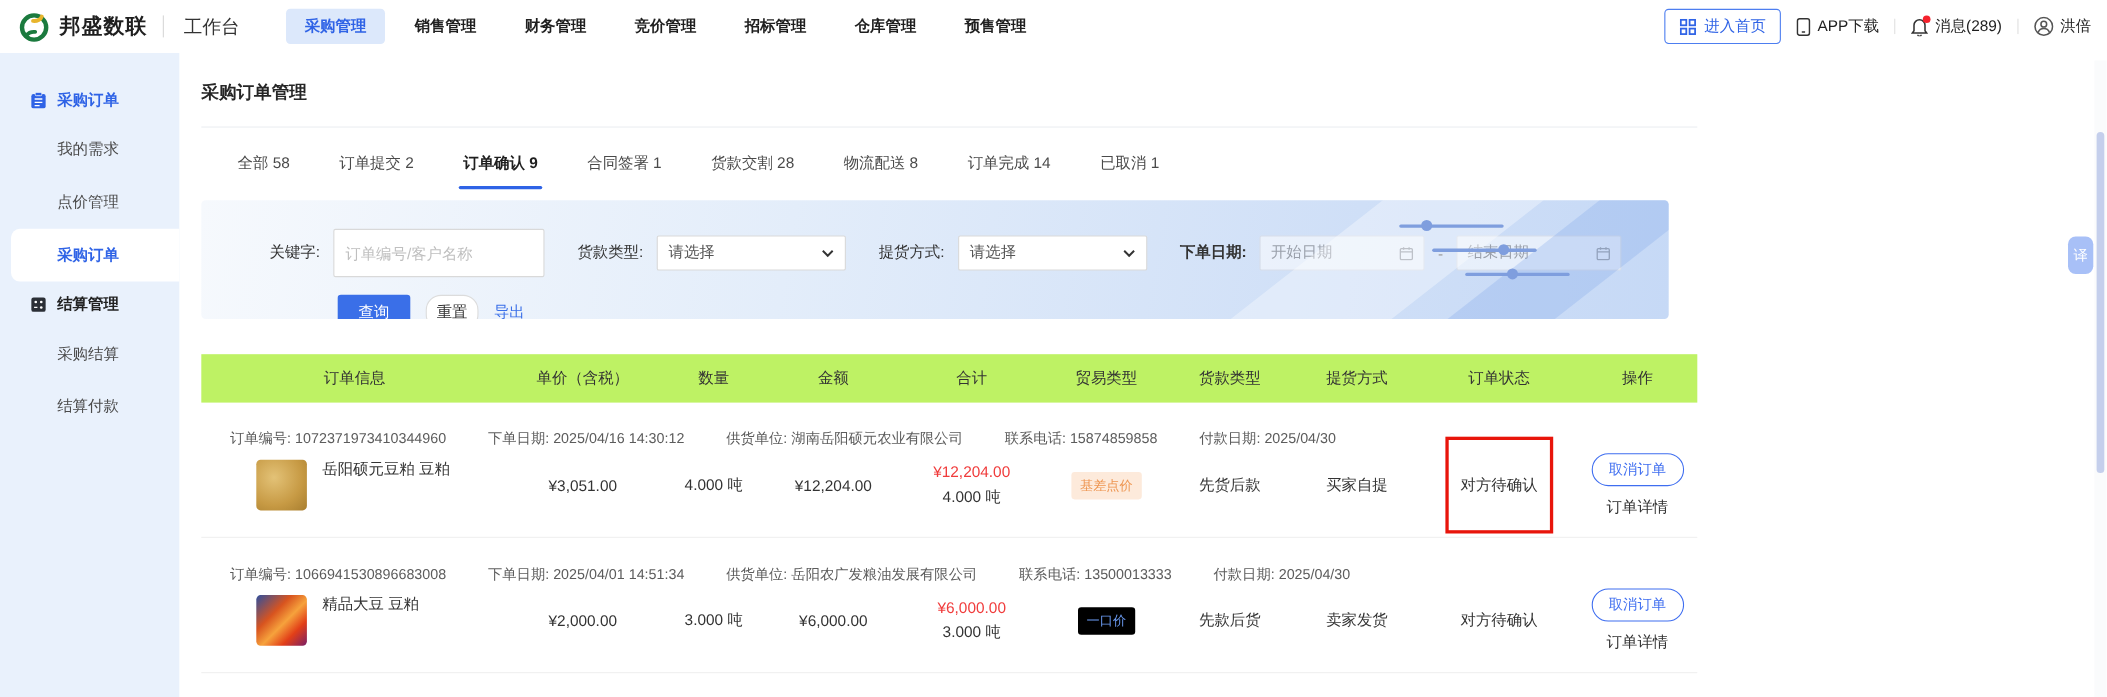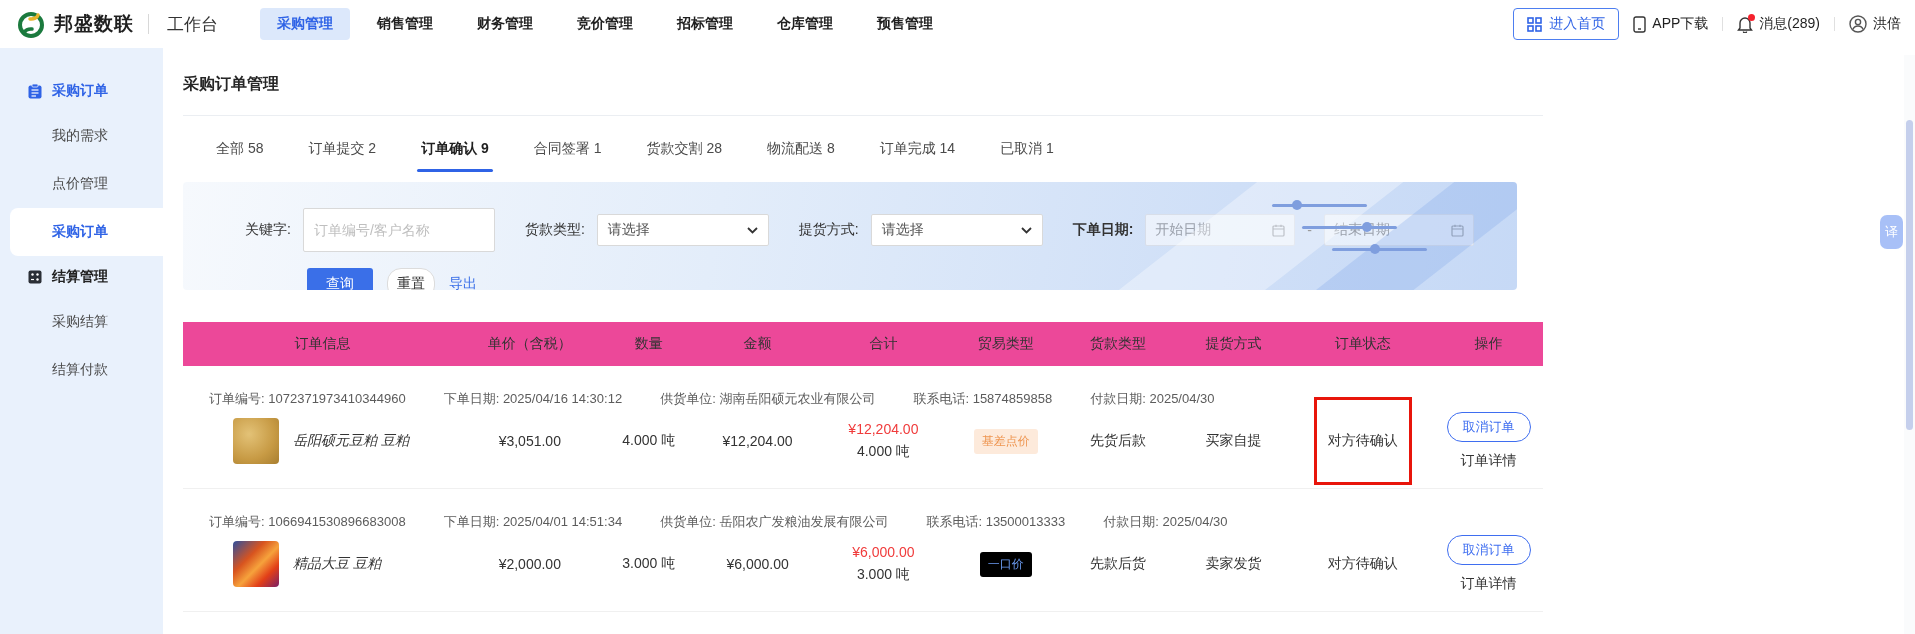--- a/index.html
+++ b/index.html
@@ -57,27 +57,27 @@
   .f-date { width:150px; height:32px; background:rgba(255,255,255,0.55); border:1px solid #d8dee9; border-radius:2px; display:flex; align-items:center; justify-content:space-between; padding:0 9px; font-size:14px; color:#9aa0ab; cursor:pointer; }
   .date-sep { color:#666; font-size:14px; }
   .btn-row { display:flex; align-items:center; gap:14px; margin:16px 0 0 124px; position:relative; z-index:2; }
   .btn-primary { background:#3a6fe8; color:#fff; border:none; border-radius:3px; font-size:14px; padding:7px 19px; cursor:pointer; font-family:inherit; }
   .btn-plain { background:#fff; color:#333; border:1px solid #dcdcdc; border-radius:14px; font-size:14px; padding:6px 9px; cursor:pointer; font-family:inherit; }
   .link-export { color:#3a6fe8; font-size:14px; cursor:pointer; }
 
   
   .table-wrap { width:1360px; margin-top:32px; }
   .tgrid { display:grid; grid-template-columns:20.5% 10% 7.5% 8.5% 10% 8% 8.5% 8.5% 10.5% 8%; align-items:center; }
-  .thead { background:#ec4899; height:44px; }
+  .thead { background:#bef264; height:44px; }
   .th { font-size:14px; color:#333; text-align:center; }
   .th:first-child { text-align:center; }
   .order-meta { display:flex; gap:38px; padding:14px 0 4px 26px; font-size:13px; color:#5c5c5c; }
   .order-row { padding:10px 0 18px 0; border-bottom:1px solid #f0f0f0; }
   .cell { text-align:center; font-size:14px; color:#333; }
-  .prod-cell { display:flex; align-items:center; padding-left:50px; text-align:left;font-style:italic; }
+  .prod-cell { display:flex; align-items:flex-start; padding-left:50px; text-align:left; }
   .prod-thumb { width:46px; height:46px; border-radius:4px; flex-shrink:0; }
   .thumb-soymeal { background:radial-gradient(circle at 35% 35%,#e3c277,#c79a44 60%,#a87e2f); }
   .thumb-soybean { background:linear-gradient(135deg,#2e4f9e 0%,#d8541f 35%,#f6a23c 55%,#e23f18 75%,#7a1f66 100%); }
   .prod-name { margin-left:14px; font-size:14px; color:#333; }
   .total-cell .t-amt { color:#f03b3b; font-size:14px; }
   .total-cell .t-qty { color:#333; font-size:14px; margin-top:6px; }
   .badge { display:inline-block; font-size:12px; padding:4px 8px; border-radius:3px; }
   .badge-orange { background:#fdeadb; color:#ee9550; }
   .badge-blue { background:#000000; color:#6b9bf2; }
   .status-cell { position:relative; }

